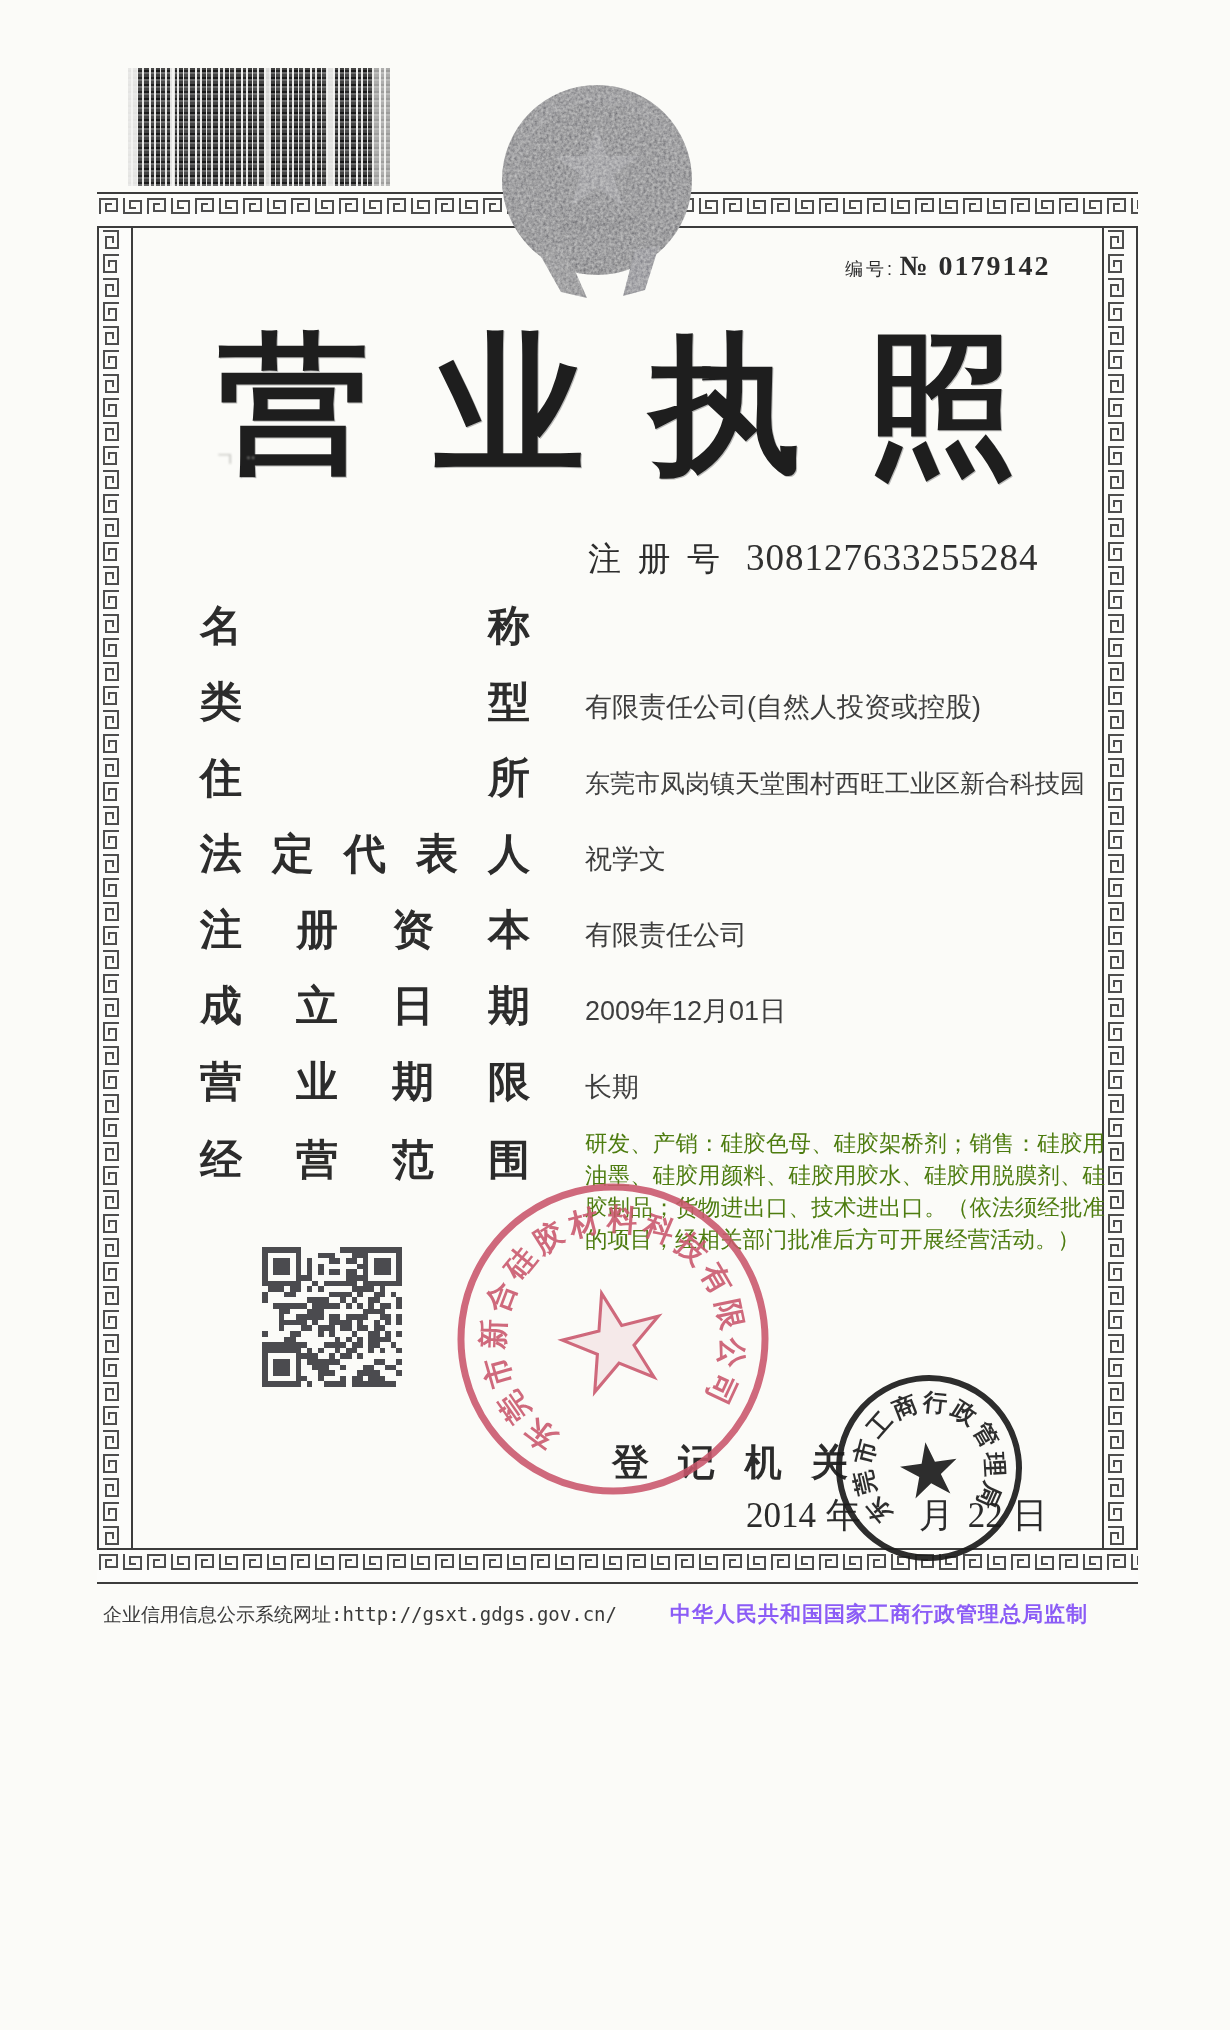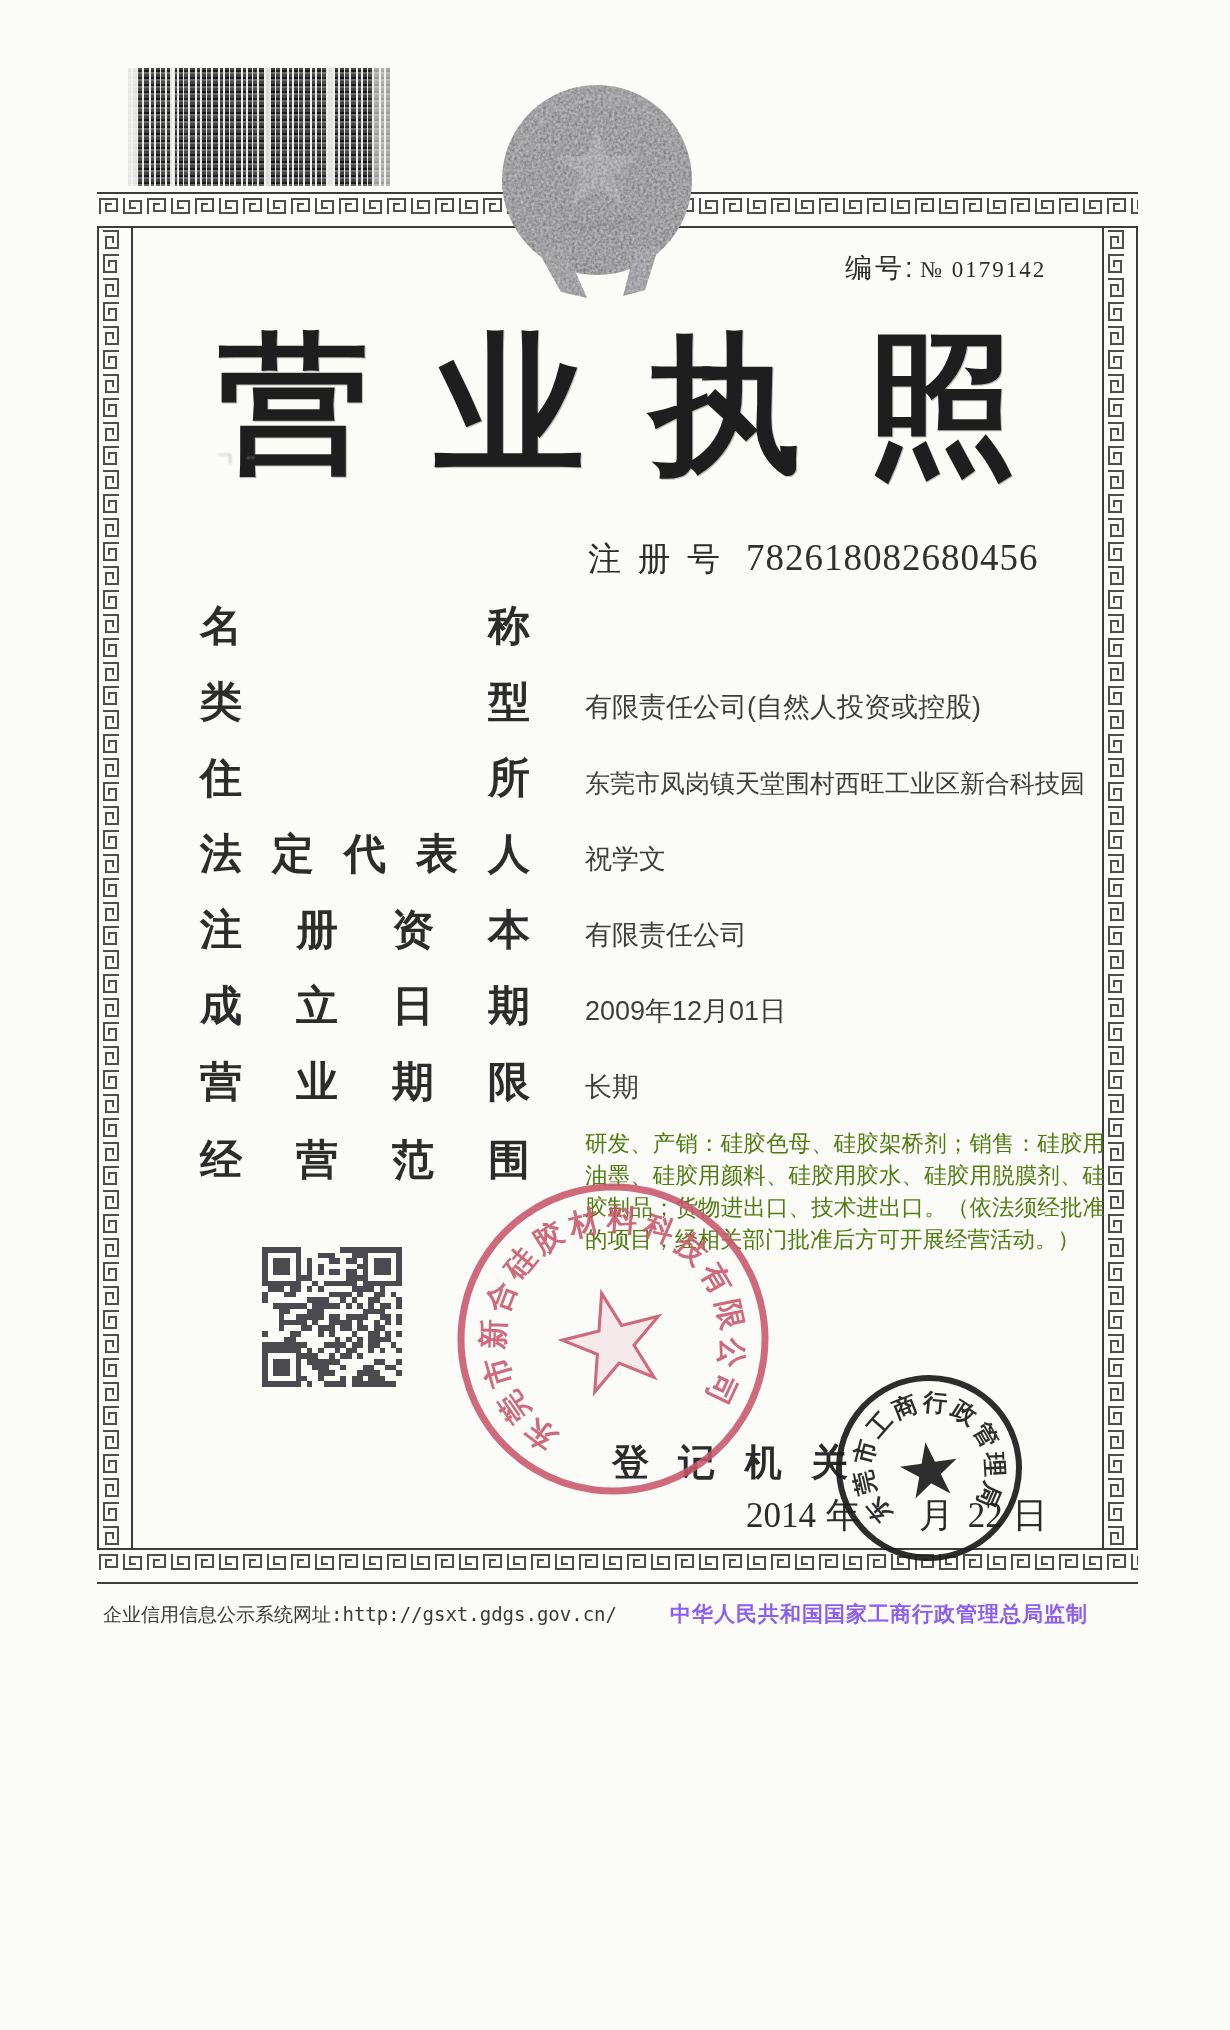--- a/index.html
+++ b/index.html
@@ -21,22 +21,22 @@
   .frame { position:absolute; left:97px; top:192px; width:1041px; height:1392px; z-index:1; }
   .strip { position:absolute; display:flex; overflow:hidden; background:#fcfcfa; }
   .strip.h { left:0; width:1041px; height:36px; border-top:2px solid #3c3c3c; border-bottom:2px solid #3c3c3c; }
   .strip.top { top:0; } .strip.bottom { bottom:0; }
   .strip.v { top:36px; width:36px; height:1320px; flex-direction:column; border-left:2px solid #3c3c3c; border-right:2px solid #3c3c3c; }
   .strip.left { left:0; } .strip.right { right:0; }
   .mu { flex:0 0 auto; }
 
   
   .serial { position:absolute; left:845px; top:250px; z-index:4; white-space:nowrap; color:#2c2c2c; }
-  .serial .lab { font-size:27px; letter-spacing:3px; }
-  .serial .num { font-family:"Liberation Serif", serif; font-weight:normal; font-size:23px; letter-spacing:2px; }
+  .serial .lab { font-size:18px; letter-spacing:3px; }
+  .serial .num { font-family:"Liberation Serif", serif; font-weight:bold; font-size:28px; letter-spacing:2px; }
 
   
   .title { position:absolute; left:97px; top:322px; width:1041px; text-align:center; z-index:2;
     font-size:150px; line-height:1.1; font-weight:bold; color:#1e1e1e;
     letter-spacing:66px; text-indent:66px; text-shadow:1px 1px 0 rgba(90,90,90,.4); }
 
   
   .regno { position:absolute; left:588px; top:536px; display:flex; align-items:baseline; z-index:2; }
   .regno-label { width:132px; font-size:33px; color:#2d2d2d; }
   .regno-value { margin-left:26px; font-family:"Liberation Serif", serif; font-size:37px; letter-spacing:1px; color:#303030; }
@@ -1110,21 +1110,21 @@
   </div>
 
   <div class="title">营业执照</div>
 
   <div class="regno">
     <div class="regno-label" style="display: flex; justify-content: space-between;">
         <span>注</span>
         <span>册</span>
         <span>号</span>
       </div>
-    <div class="regno-value">782618082680456</div>
+    <div class="regno-value">308127633255284</div>
   </div>
 
   <div class="rows">
     <div class="row r-name">
       <div class="row-label" style="display: flex; justify-content: space-between;">
           <span>名</span>
           <span>称</span>
         </div>
     </div>
 

